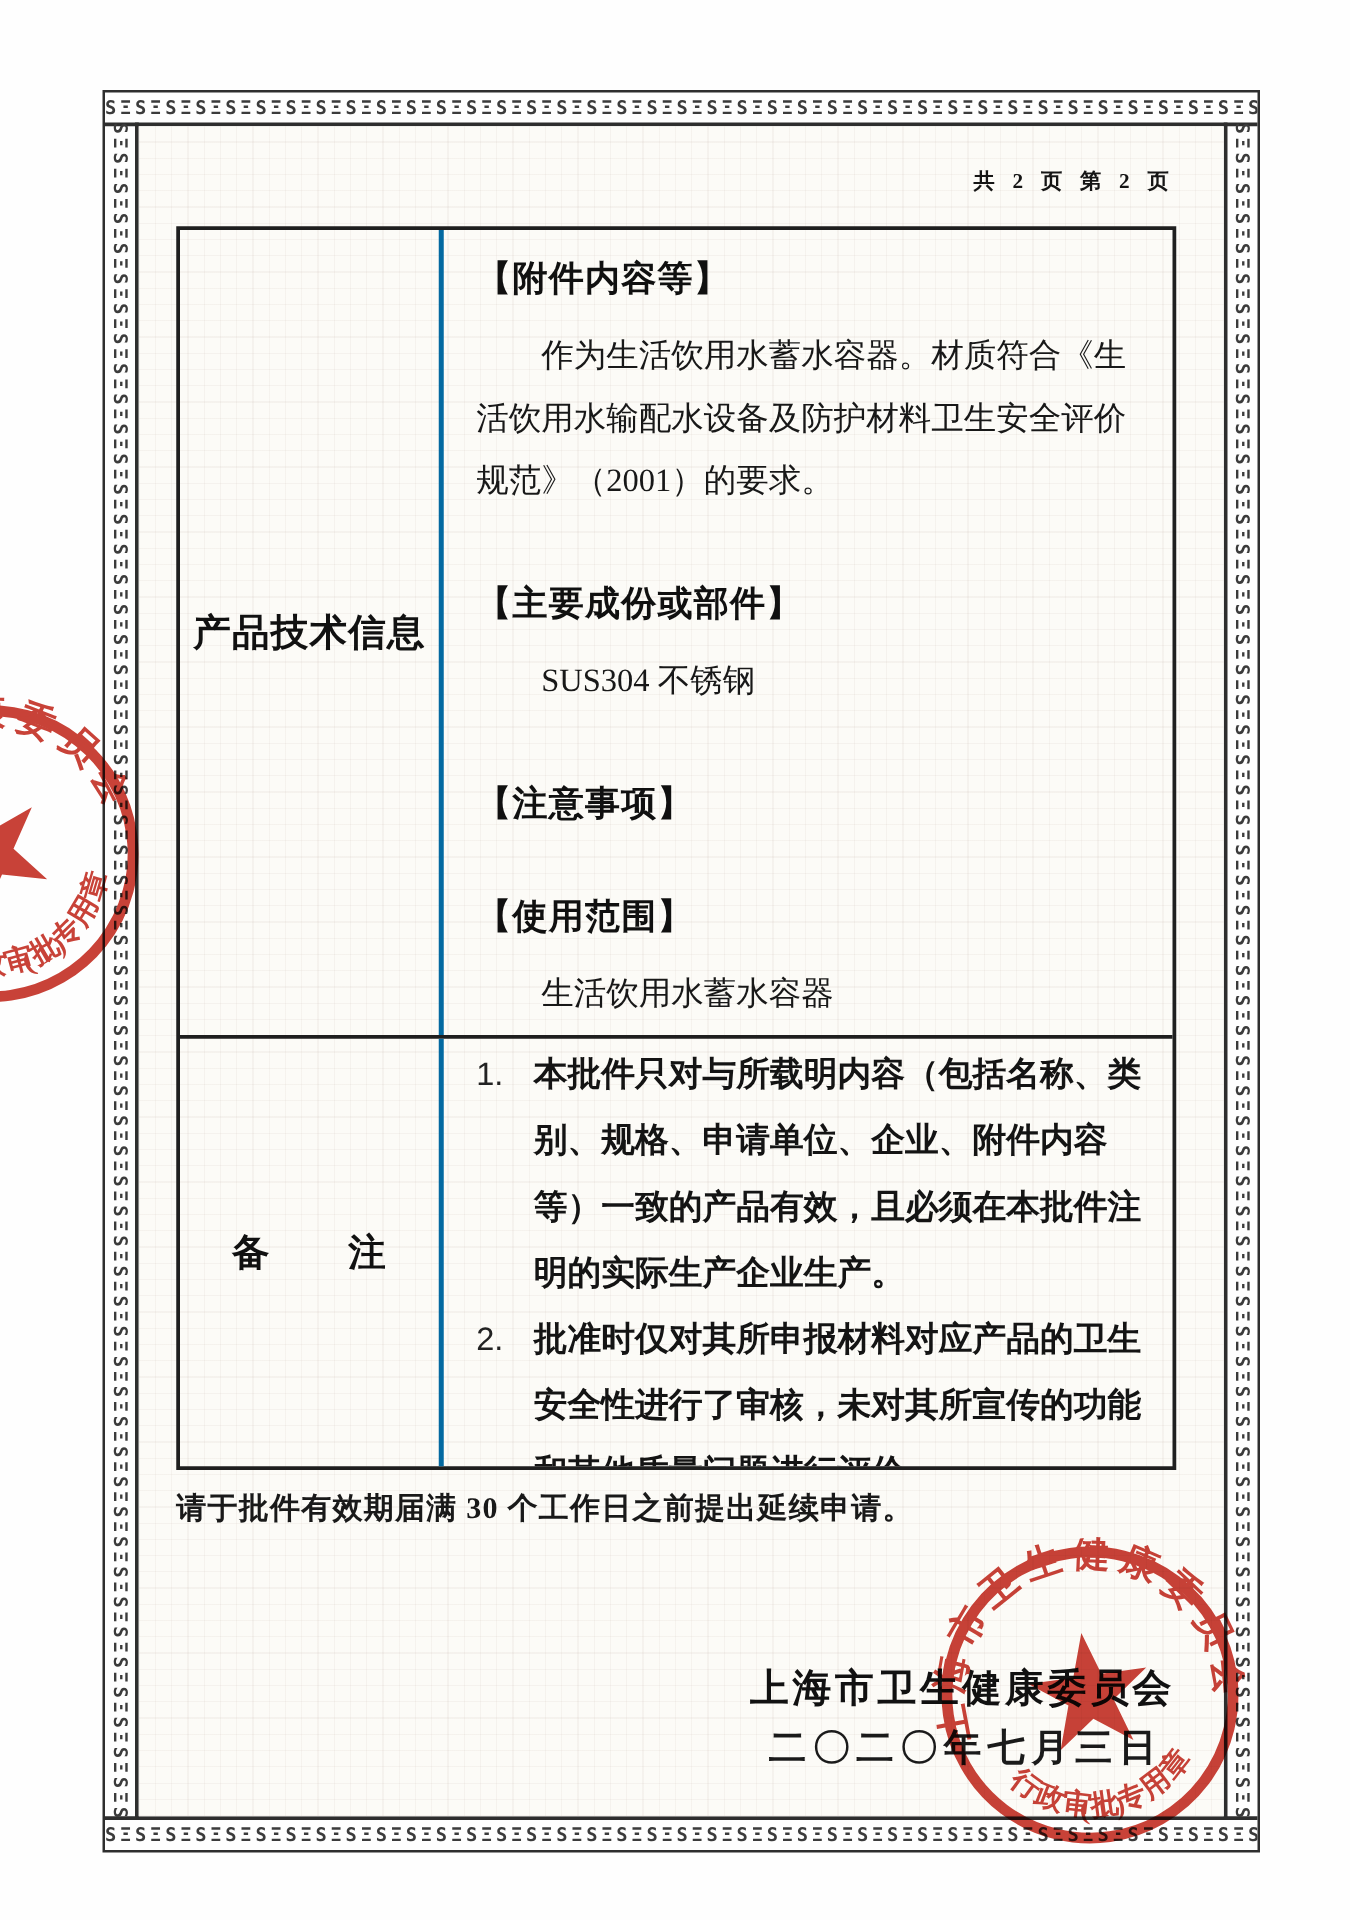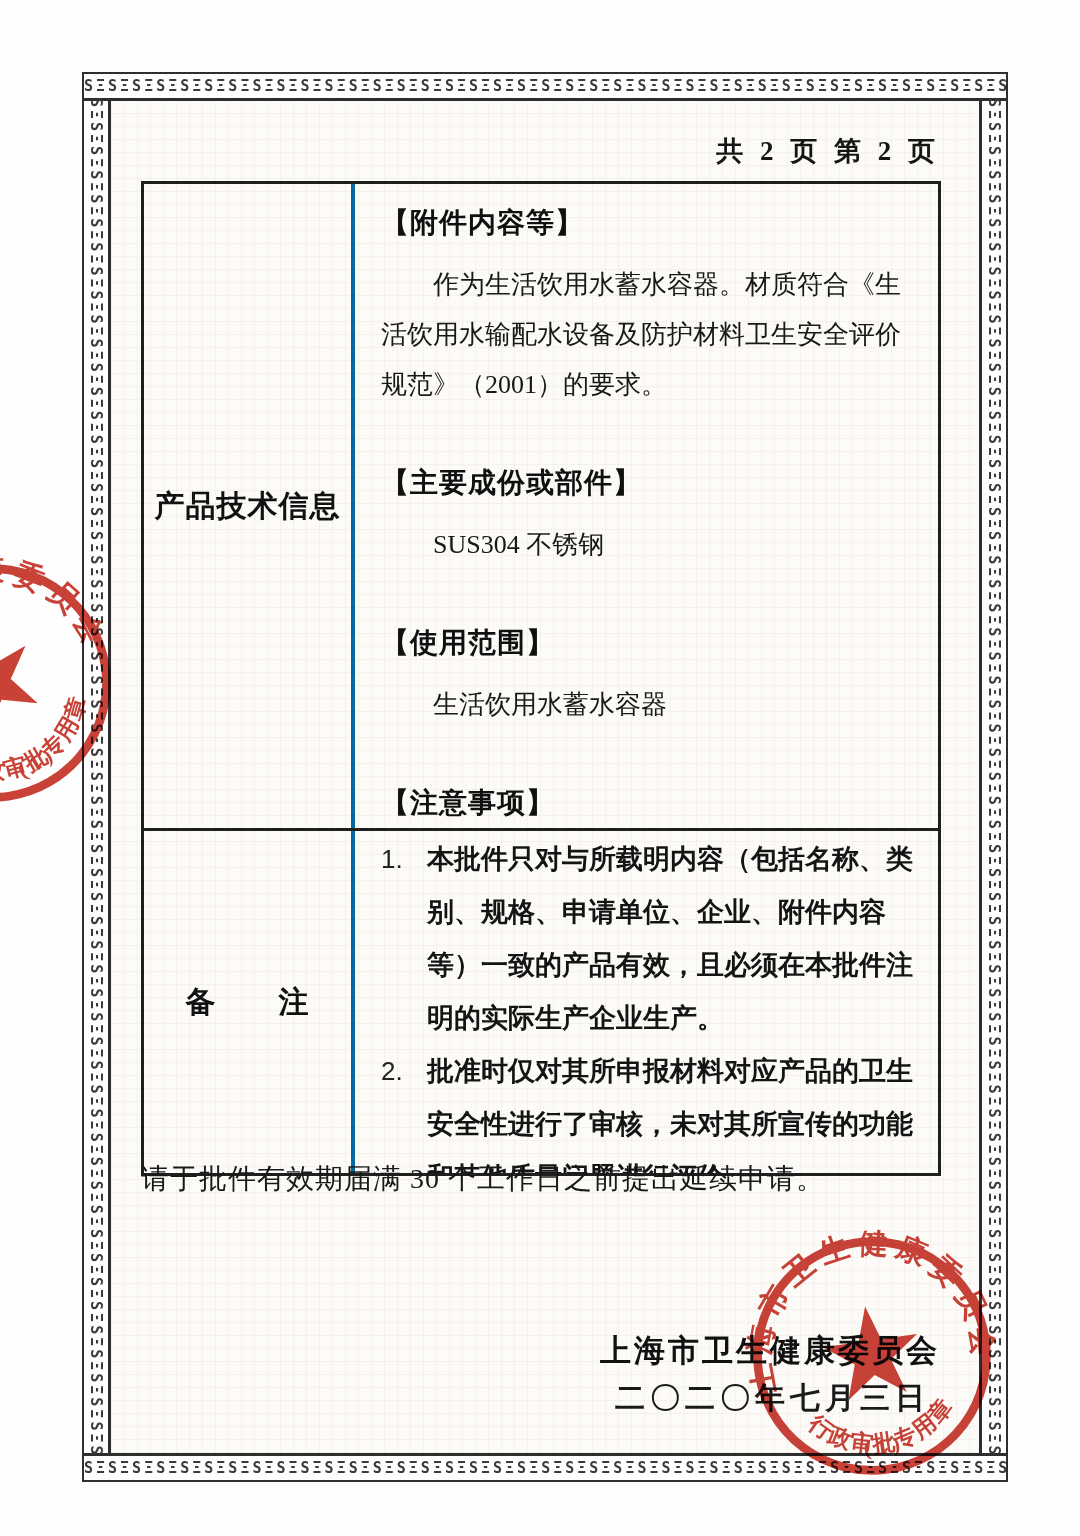--- a/index.html
+++ b/index.html
@@ -27,21 +27,21 @@
   .paper{
     position:absolute;left:27px;top:27px;right:27px;bottom:27px;
     background-color:#fcfbf7;
     background-image:
       repeating-linear-gradient(0deg, rgba(185,165,155,0.10) 0 1px, transparent 1px 13px),
       repeating-linear-gradient(90deg, rgba(185,165,155,0.10) 0 1px, transparent 1px 13px);
   }
   
   .page-indicator{
     position:absolute;top:133px;right:140px;
-    font-size:27px;font-weight:600;letter-spacing:5px;color:#151515;
+    font-size:17px;font-weight:600;letter-spacing:5px;color:#151515;
   }
   .doc-table{
     position:absolute;left:141px;top:181px;width:800px;height:995px;
     border:3px solid #1f1f1f;box-sizing:border-box;
   }
   .tr{display:flex;box-sizing:border-box;width:100%;}
   .tr1{height:647px;border-bottom:3px solid #1f1f1f;}
   .tr2{height:342px;}
   .td-label{
     width:211px;flex:none;border-right:4px solid #0369a1;box-sizing:border-box;
@@ -63,21 +63,21 @@
   .item{display:flex;}
   .item-num{
     width:46px;flex:none;font-family:"Liberation Sans",sans-serif;
     font-size:26px;line-height:53px;color:#222;
   }
   .item-text{
     flex:1;font-family:Liberation Sans, sans-serif;font-weight:bold;
     font-size:27px;line-height:53px;color:#141414;
   }
   .footer-note{
-    position:absolute;left:141px;top:1160px;font-size:28px;font-weight:400;
+    position:absolute;left:141px;top:1190px;font-size:24px;font-weight:700;
     color:#191919;letter-spacing:1px;
   }
   .issuer{
     position:absolute;right:140px;top:1330px;
     font-family:"Liberation Sans",sans-serif;font-weight:bold;
     font-size:31px;letter-spacing:3px;color:#111;
   }
   .issue-date{
     position:absolute;right:150px;top:1378px;
     font-size:30px;font-weight:700;letter-spacing:5px;color:#1a1a1a;
@@ -119,27 +119,27 @@
           <div class="sec-heading">【附件内容等】</div>
           <p class="sec-body">作为生活饮用水蓄水容器。材质符合《生活饮用水输配水设备及防护材料卫生安全评价规范》（2001）的要求。</p>
         </div>
 
         <div class="section">
           <div class="sec-heading">【主要成份或部件】</div>
           <p class="sec-body">SUS304 不锈钢</p>
         </div>
 
         <div class="section">
-          <div class="sec-heading">【使用范围】</div>
-          <p class="sec-body">生活饮用水蓄水容器</p>
+          <div class="sec-heading">【注意事项】</div>
+
         </div>
 
         <div class="section">
-          <div class="sec-heading">【注意事项】</div>
-
+          <div class="sec-heading">【使用范围】</div>
+          <p class="sec-body">生活饮用水蓄水容器</p>
         </div>
 
       </div>
     </div>
 
     <div class="tr tr2">
       <div class="td-label">备　　注</div>
       <div class="td-content remark-list">
 
         <div class="item">

